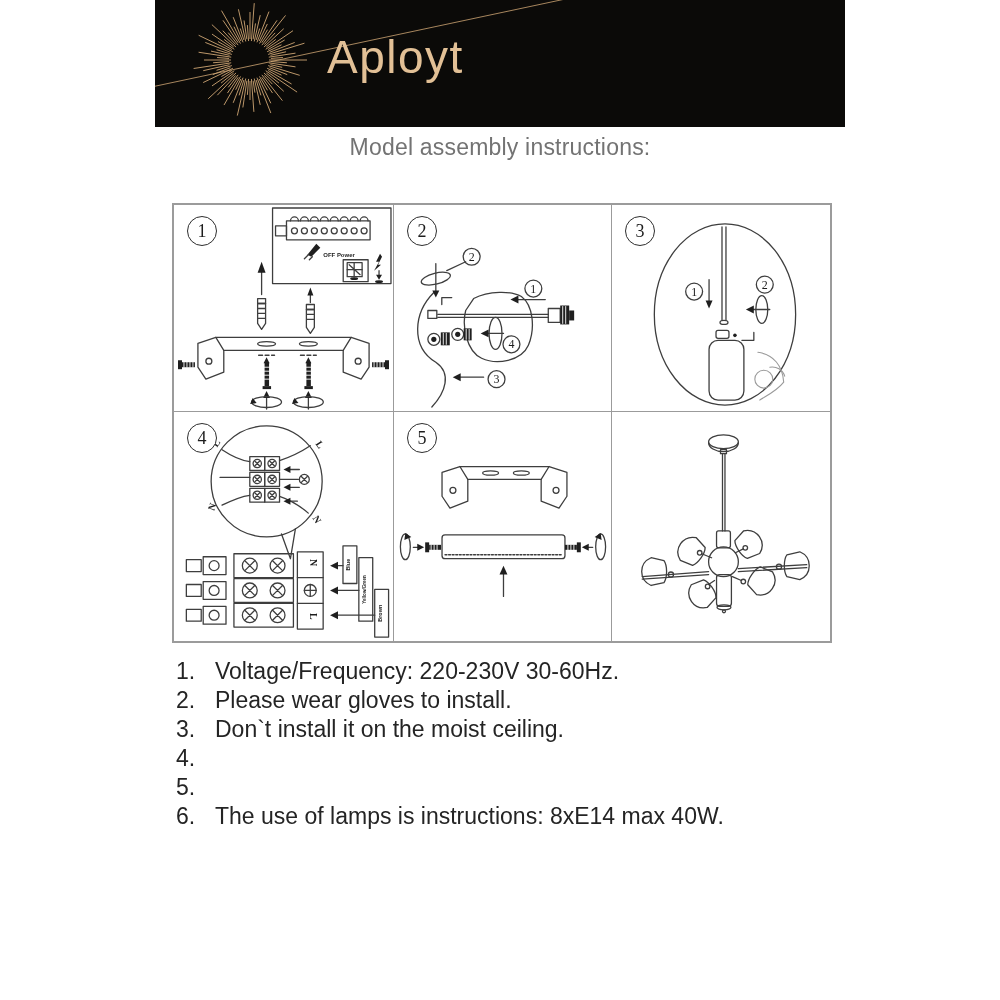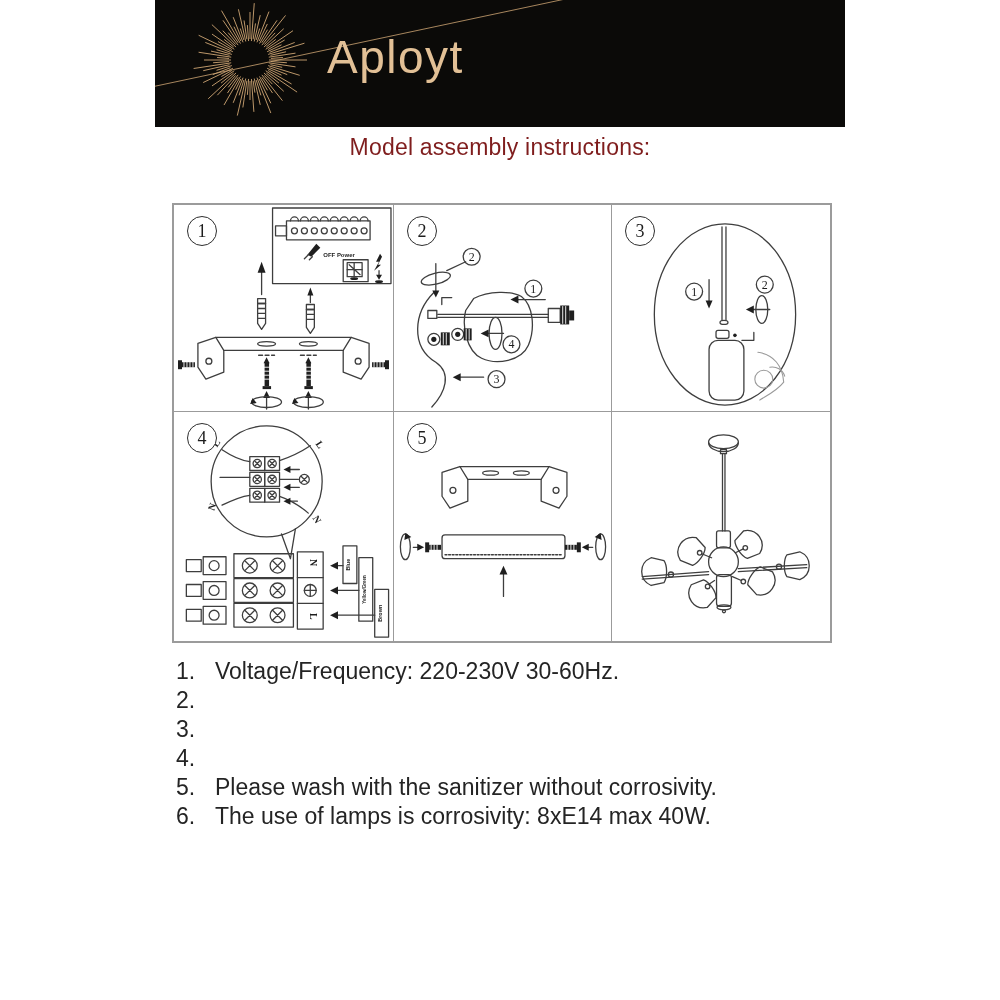--- a/index.html
+++ b/index.html
@@ -4,21 +4,21 @@
 <style>
   html,body{margin:0;padding:0;background:#fff;}
   .page{position:relative;width:1000px;height:1000px;background:#fff;overflow:hidden;
         font-family:"Liberation Sans",sans-serif;text-decoration:underline;}
   
   .hdr{position:absolute;left:155px;top:0;width:690px;height:127px;background:#0b0a08;overflow:hidden;}
   .hdr svg{position:absolute;left:0;top:0;}
   .brand{position:absolute;left:172px;top:30px;font-size:46px;letter-spacing:1.5px;
          color:#e2c096;font-family:"Liberation Sans",sans-serif;font-weight:400;}
   
-  .titleblock{position:absolute;left:155px;top:133px;width:690px;text-align:center;color:#7f1d1d;}
+  .titleblock{position:absolute;left:155px;top:133px;width:690px;text-align:center;color:#737373;}
   .titleblock .t1,.titleblock .t2{font-size:23px;line-height:28px;letter-spacing:.2px;}
   
   .grid{position:absolute;left:172px;top:203px;width:660px;height:440px;
         border:2px solid #9b9b9b;box-sizing:border-box;display:grid;
         grid-template-columns:220px 218px 1fr;grid-template-rows:207px 1fr;background:#fff;}
   .cell{position:relative;border-right:1px solid #9b9b9b;border-bottom:1px solid #9b9b9b;}
   .cell.lastcol{border-right:none;}
   .cell.lastrow{border-bottom:none;}
   .cell svg{position:absolute;inset:0;width:100%;height:100%;}
   .pnum{position:absolute;left:13px;top:11px;width:28px;height:28px;border:1.6px solid #2e2e2e;
@@ -480,30 +480,31 @@
     </div>
   </div>
 
   <div class="list">
     <div class="row">
       <span class="n">1.</span>
       <span class="t">Voltage/Frequency: 220-230V 30-60Hz.</span>
     </div>
     <div class="row">
       <span class="n">2.</span>
+      <span class="t">Please wear gloves to install.</span>
     </div>
     <div class="row">
       <span class="n">3.</span>
+      <span class="t">Don`t install it on the moist ceiling.</span>
     </div>
     <div class="row">
       <span class="n">4.</span>
     </div>
     <div class="row">
       <span class="n">5.</span>
-      <span class="t">Please wash with the sanitizer without corrosivity.</span>
     </div>
     <div class="row">
       <span class="n">6.</span>
-      <span class="t">The use of lamps is corrosivity: 8xE14 max 40W.</span>
+      <span class="t">The use of lamps is instructions: 8xE14 max 40W.</span>
     </div>
   </div>
 
 </div>
 
 </body></html>

